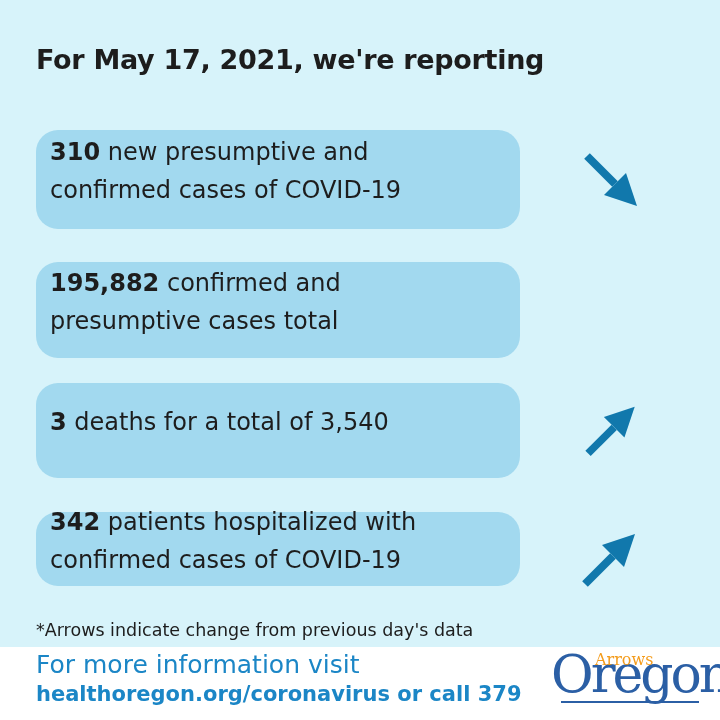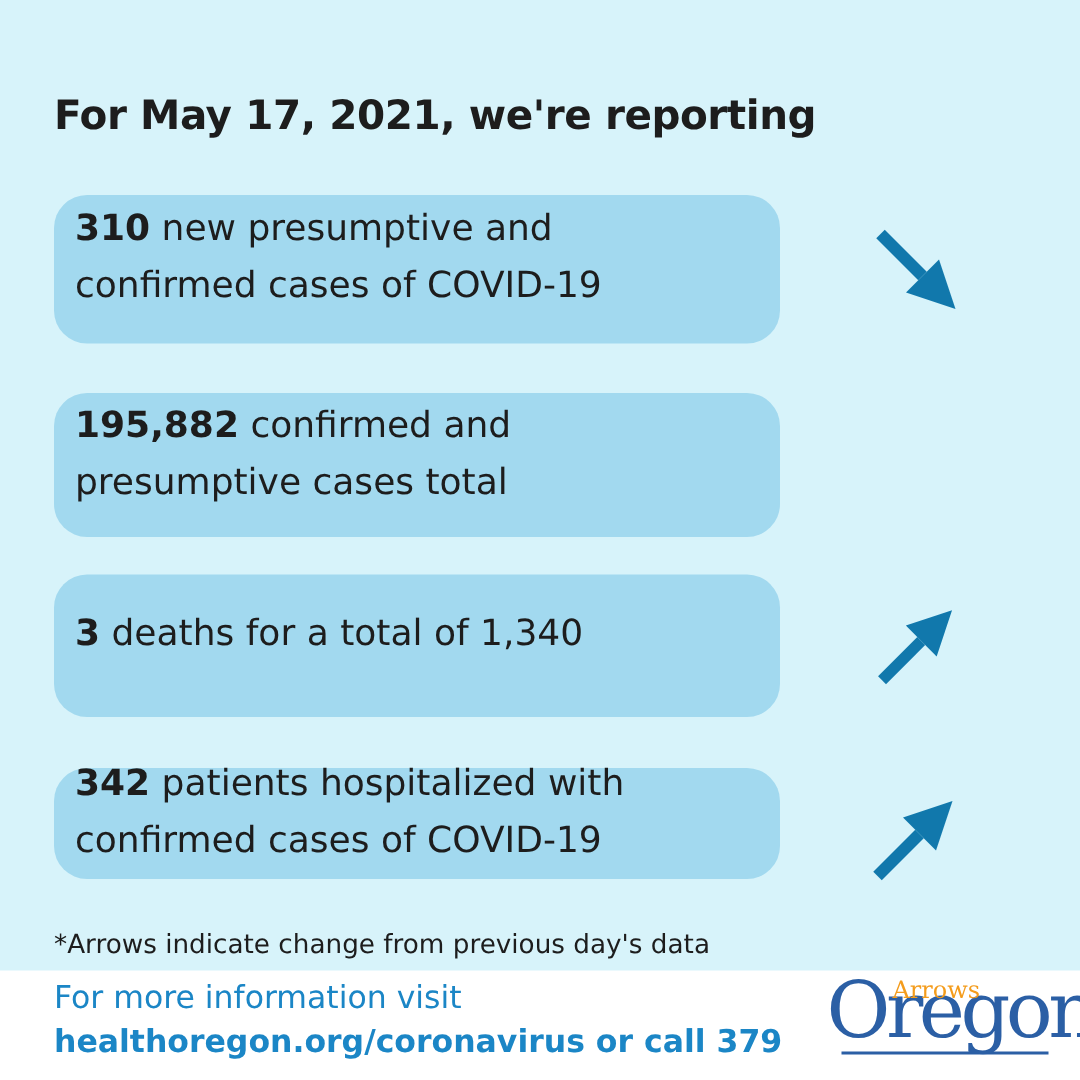--- a/index.html
+++ b/index.html
@@ -7,21 +7,21 @@
     --link:#1B86C6; --footer_bg:#FFFFFF; --logo_blue:#2B5FA5; --logo_orange:#F49C1C;
   }
   html,body{margin:0;padding:0;}
   .canvas{
     position:relative; width:720px; height:720px; overflow:hidden;
     background:var(--bg);
     font-family:"DejaVu Sans","Liberation Sans",sans-serif;
     color:var(--text);
   }
   .title{
-    position:absolute; left:36px; top:62px; margin:0;
+    position:absolute; left:36px; top:44px; margin:0;
     font-size:27px; font-weight:700; letter-spacing:-0.3px; color:var(--text);
   }
   .card{
     position:absolute; left:36px; width:484px; box-sizing:border-box;
     background:var(--card); border-radius:22px;
     display:flex; align-items:center; padding:0 18px 17px 14px;
   }
   .card p{margin:0; font-size:24px; line-height:38px; white-space:pre-line; color:var(--text);}
   .card strong{font-weight:700;}
   .card-1{top:130px; height:99px;}
@@ -36,21 +36,21 @@
   .arrow-4{left:578px; top:531px;}
   .footnote{
     position:absolute; left:36px; top:620px; margin:0;
     font-size:17.5px; color:var(--text);
   }
   .footer{
     position:absolute; left:0; top:647px; width:720px; height:73px;
     background:var(--footer_bg);
   }
   .footer-text{position:absolute; left:36px; top:5px; color:var(--link);}
-  .footer-line1{margin:0; font-size:21px; line-height:26px; font-weight:400;}
+  .footer-line1{margin:0; font-size:25px; line-height:26px; font-weight:400;}
   .footer-line2{margin:3px 0 0 0; font-size:21px; line-height:26px; font-weight:700;}
   .logo{position:absolute; left:551px; top:5px; width:152px; height:64px;}
   .logo-health{
     position:absolute; left:0; top:-4px; z-index:1;
     font-family:"DejaVu Serif","Liberation Serif",serif;
     font-size:52px; line-height:1; letter-spacing:-3px; color:var(--logo_blue);
   }
   .logo-oregon{
     position:absolute; left:44px; top:0px; z-index:2;
     font-family:"DejaVu Serif","Liberation Serif",serif;
@@ -77,21 +77,21 @@
     <p><strong>310</strong><span> new presumptive and
 confirmed cases of COVID-19</span></p>
   </div>
 
   <div class="card card-2">
     <p><strong>195,882</strong><span> confirmed and
 presumptive cases total</span></p>
   </div>
 
   <div class="card card-3">
-    <p><strong>3</strong><span> deaths for a total of 1,340</span></p>
+    <p><strong>3</strong><span> deaths for a total of 3,540</span></p>
   </div>
 
   <div class="card card-4">
     <p><strong>342</strong><span> patients hospitalized with
 confirmed cases of COVID-19</span></p>
   </div>
 
   <div class="arrow down arrow-1">
     <svg viewBox="0 0 60 60" aria-hidden="true">
       <line x1="7" y1="7" x2="35" y2="35" stroke="currentColor" stroke-width="8"></line>

